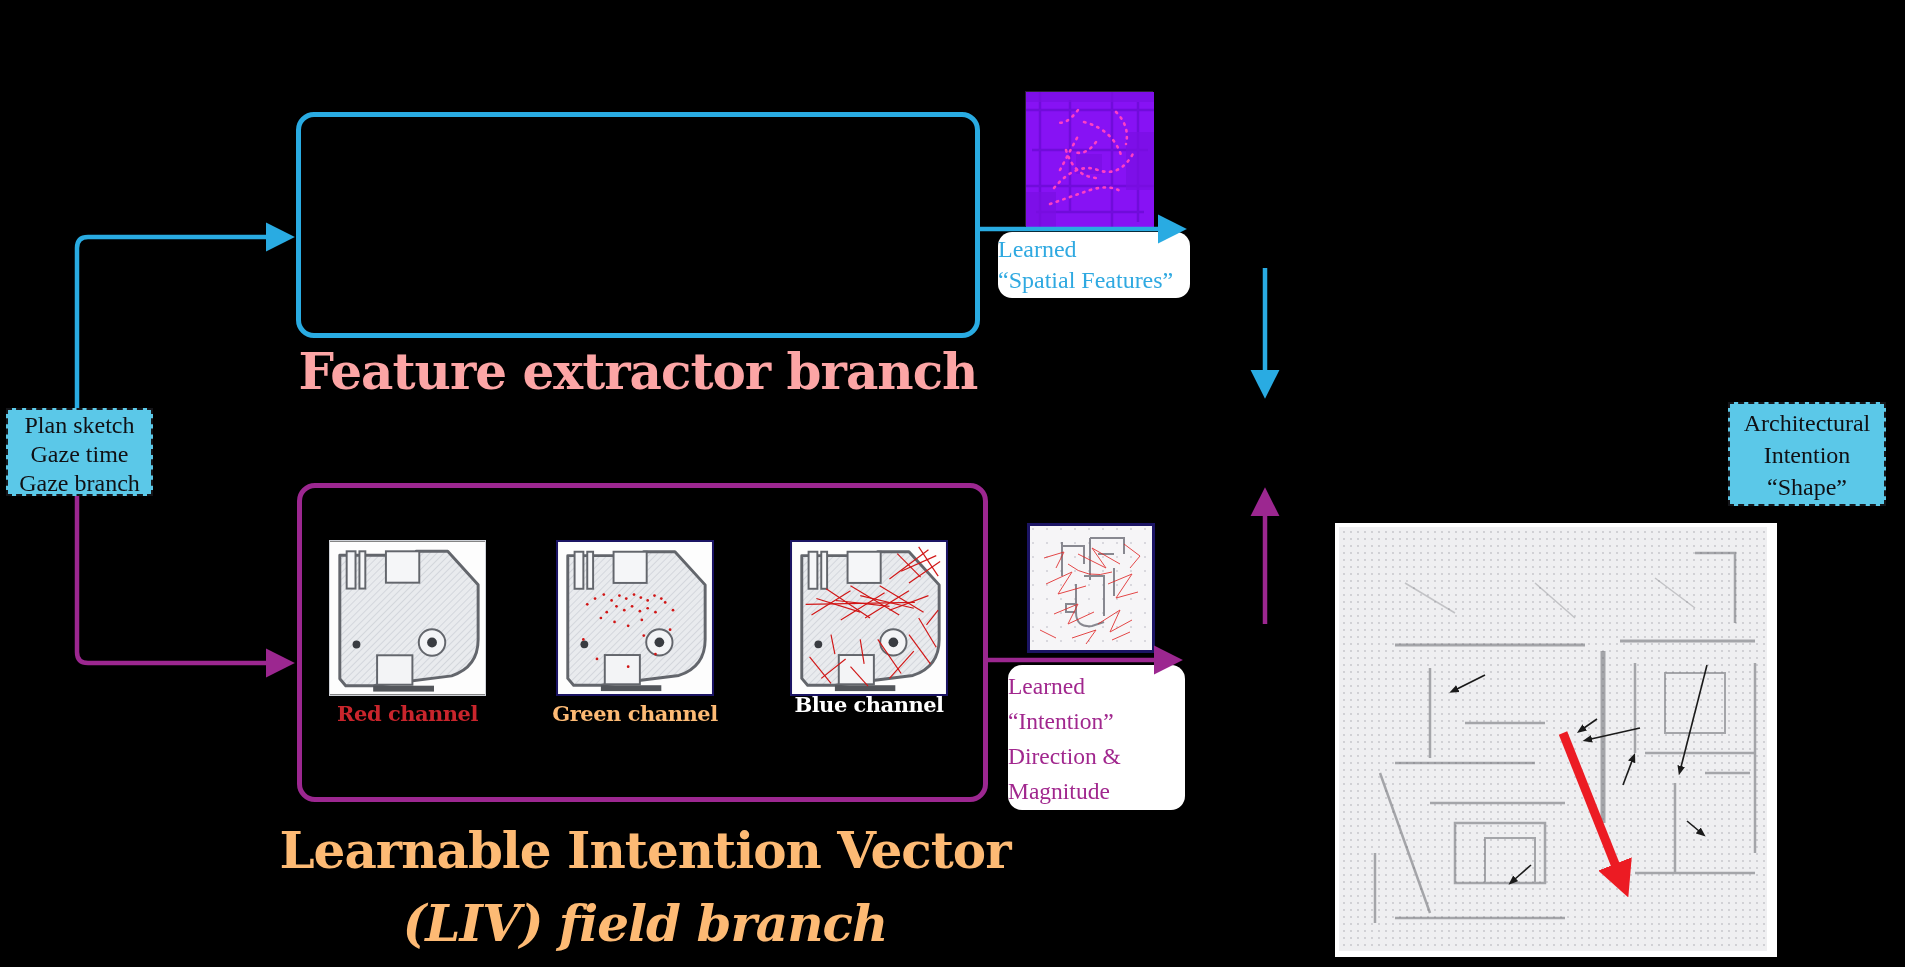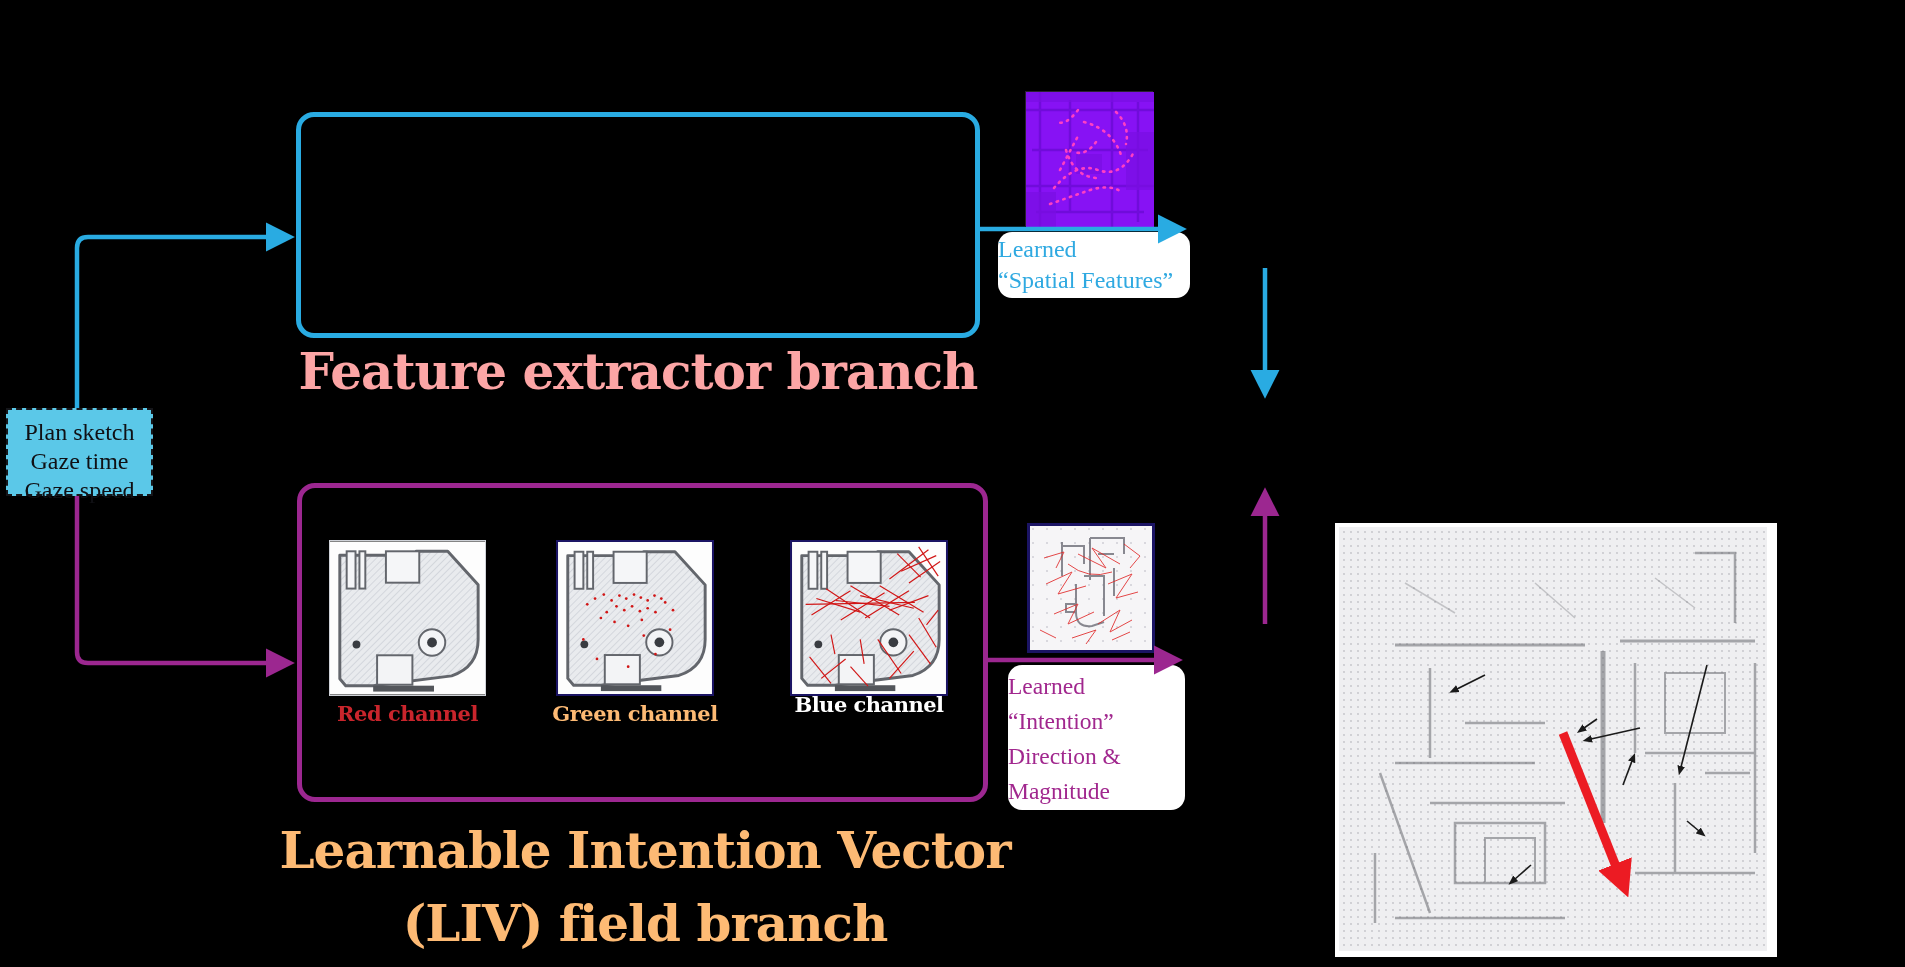--- a/index.html
+++ b/index.html
@@ -72,24 +72,24 @@
   </div>
 
   <div class="abs white-label" style="left:998px;top:232px;width:192px;height:66px;padding-top:2px;
               font-size:24px;line-height:31px;color:#2FA9E1;">
     <span>Learned</span>
     <span>“Spatial Features”</span>
   </div>
 
   <div class="abs small-node cyan-border" style="left:1190px;top:183px;width:148px;height:84px;"></div>
 
-  <div class="abs io-box" style="left:6px;top:408px;width:147px;height:88px;line-height:29px;padding-top:8px;">
+  <div class="abs io-box" style="left:6px;top:408px;width:147px;height:88px;line-height:29px;padding-top:1px;">
     <span>Plan sketch</span>
     <span>Gaze time</span>
-    <span>Gaze speed</span>
+    <span>Gaze branch</span>
   </div>
 
   <div class="abs branch-box magenta-border" style="left:297px;top:483px;width:691px;height:319px;"></div>
 
   <div class="abs img-frame" style="left:329px;top:540px;width:157px;height:156px;border:1px solid #cfd2d8;">
     <svg width="155" height="154" viewBox="0 0 158 156">
       <defs>
         <pattern id="hatchR" width="5" height="5" patternUnits="userSpaceOnUse" patternTransform="rotate(45)">
           <rect width="5" height="5" fill="#e9ebee"></rect>
             <line x1="0" y1="0" x2="0" y2="5" stroke="#c7cbd3" stroke-width="1.3"></line>
@@ -215,21 +215,21 @@
       </g>
     </svg>
   </div>
 
   <div class="abs chan-caption" style="left:319px;top:701px;width:177px;color:#C9252C;">Red channel</div>
   <div class="abs chan-caption" style="left:546px;top:701px;width:178px;color:#fdba74;">Green channel</div>
   <div class="abs chan-caption" style="left:780px;top:692px;width:178px;color:#ffffff;">Blue channel</div>
 
   <div class="abs branch-title magenta-text" style="left:270px;top:814px;width:750px;line-height:73px;">
     <span style="display:block;">Learnable Intention Vector</span>
-    <span style="display:block;">(LIV) field branch</span>
+    <span style="display:block;font-style:italic;">(LIV) field branch</span>
   </div>
 
   <div class="abs img-frame" style="left:1027px;top:523px;width:128px;height:130px;border:3px solid #1B1464;background:#F6F5F7;">
     <svg width="122" height="124" viewBox="0 0 122 124">
       <defs>
         <pattern id="idot" width="14" height="14" patternUnits="userSpaceOnUse">
           <circle cx="3" cy="3" r="0.8" fill="#b4b4bc"></circle>
         </pattern>
       </defs>
       <rect width="122" height="124" fill="url(#idot)"></rect>
@@ -261,20 +261,25 @@
   <div class="abs white-label" style="left:1008px;top:665px;width:177px;height:145px;padding-top:4px;
               font-size:23.5px;line-height:35px;color:#A1278E;">
     <span>Learned</span>
     <span>“Intention”</span>
     <span>Direction &amp;</span>
     <span>Magnitude</span>
   </div>
 
   <div class="abs small-node magenta-border" style="left:1186px;top:625px;width:146px;height:85px;"></div>
 
+  <div class="abs io-box" style="left:1728px;top:402px;width:158px;height:104px;line-height:32px;padding-top:3px;">
+    <span>Architectural</span>
+    <span>Intention</span>
+    <span>“Shape”</span>
+  </div>
 
   <div class="abs img-frame" style="left:1335px;top:523px;width:442px;height:434px;background:#fff;">
     <svg width="442" height="434" viewBox="0 0 442 434">
       <defs>
         <pattern id="bigdot" width="7" height="7" patternUnits="userSpaceOnUse">
           <rect width="7" height="7" fill="#efeff1"></rect>
           <circle cx="2" cy="2" r="0.9" fill="#c3c3c8"></circle>
         </pattern>
         <marker id="mRed" viewBox="0 0 10 10" refX="1.5" refY="5" markerWidth="4" markerHeight="4" orient="auto">
           <path d="M0,0 L10,5 L0,10 Z" fill="#EC1B23"></path>

